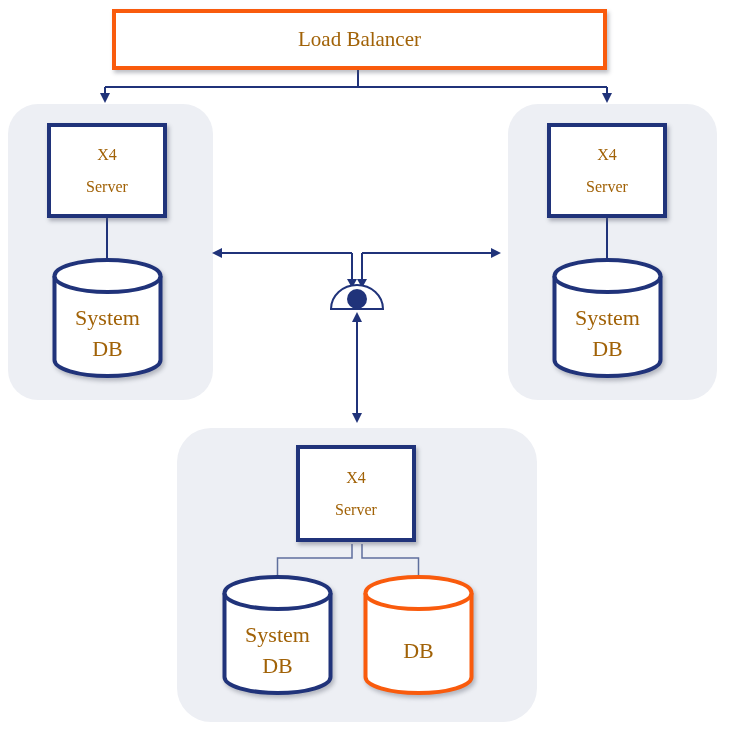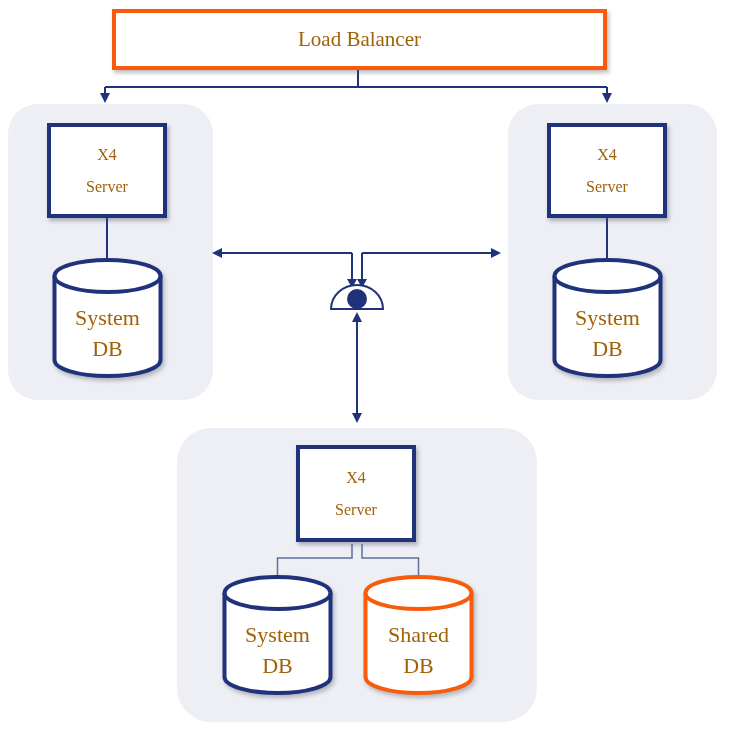--- a/index.html
+++ b/index.html
@@ -142,18 +142,17 @@
       <span>DB</span>
     </div>
   </div>
 
   <div class="cylinder" id="db-bottom-shared">
     <svg width="111" height="120" viewBox="0 0 111 120">
       <path d="M2.5,18 V102 A53,16 0 0 0 108.5,102 V18" fill="#ffffff" stroke="#F95B0D" stroke-width="4"></path>
       <ellipse cx="55.5" cy="18" rx="53" ry="16" fill="#ffffff" stroke="#F95B0D" stroke-width="4"></ellipse>
     </svg>
     <div class="cyl-label">
-      <span>Shared</span>
       <span>DB</span>
     </div>
   </div>
 
 </div>
 
 </body></html>

